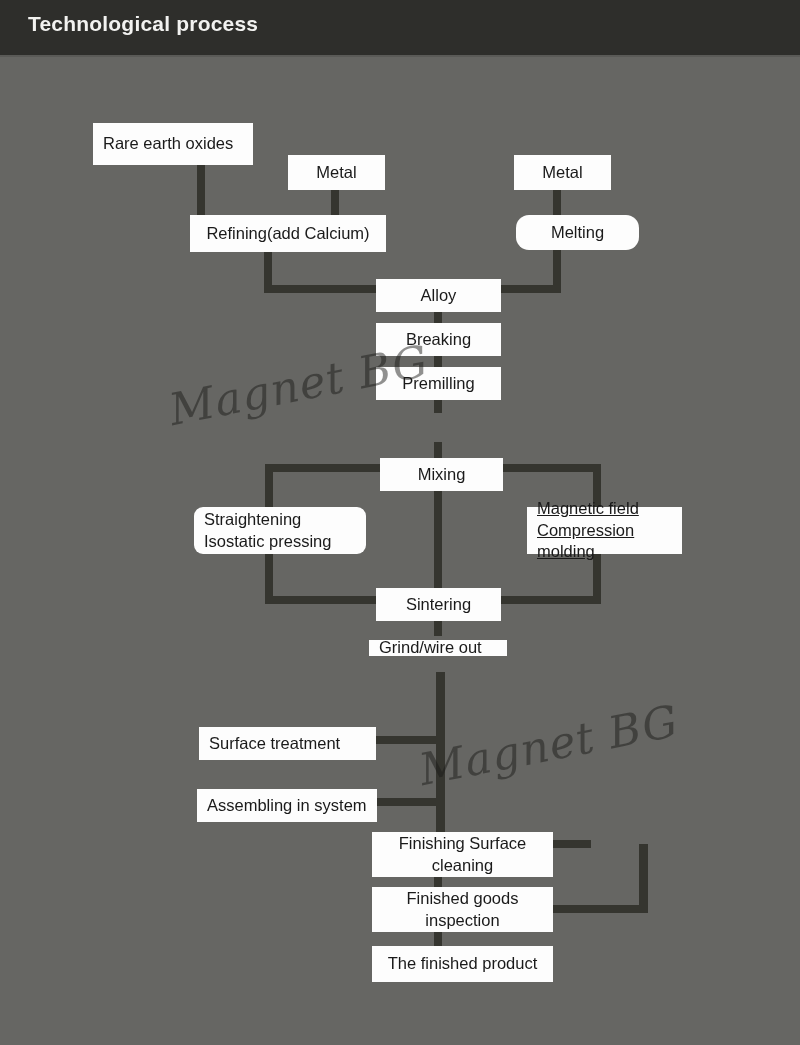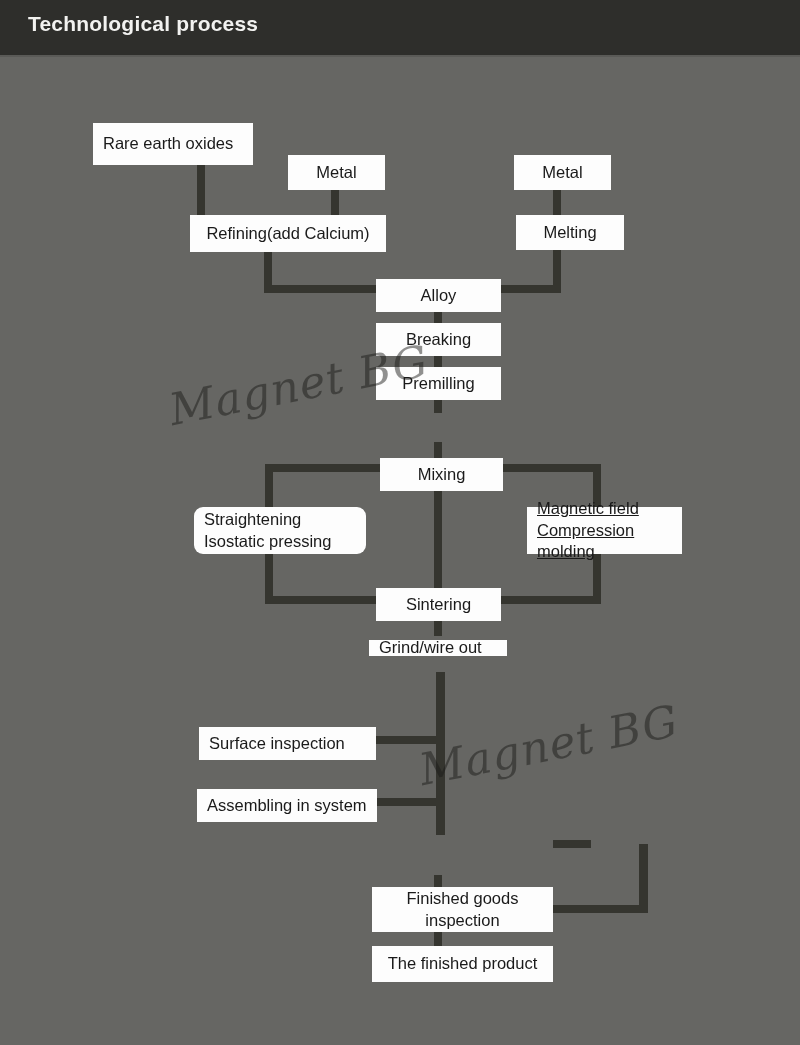--- a/index.html
+++ b/index.html
@@ -122,45 +122,47 @@
   <div class="wm" style="left:415px;top:690px;">Magnet BG</div>
 
   <div class="node left-align" style="left:93px;top:68px;width:160px;height:42px;">Rare earth oxides</div>
 
   <div class="node" style="left:288px;top:100px;width:97px;height:35px;">Metal</div>
 
   <div class="node" style="left:514px;top:100px;width:97px;height:35px;">Metal</div>
 
   <div class="node" style="left:190px;top:160px;width:196px;height:37px;">Refining(add Calcium)</div>
 
-  <div class="node" style="left:516px;top:160px;width:108px;height:35px;">Melting</div>
+  <div class="node" style="left:516px;top:160px;width:123px;height:35px;border-radius:13px;">Melting</div>
 
   <div class="node" style="left:376px;top:224px;width:125px;height:33px;">Alloy</div>
 
   <div class="node" style="left:376px;top:268px;width:125px;height:33px;">Breaking</div>
 
   <div class="node" style="left:376px;top:312px;width:125px;height:33px;">Premilling</div>
 
   <div class="node" style="left:380px;top:357px;width:123px;height:33px;margin-top:46px;">Mixing</div>
 
 
   <div class="node left-align" style="left:194px;top:452px;width:172px;height:47px;border-radius:9px;">Straightening
 Isostatic pressing</div>
 
   <div class="node left-align" style="left:527px;top:452px;width:155px;height:47px;text-decoration:underline;">Magnetic field
 Compression molding</div>
 
   <div class="node" style="left:376px;top:533px;width:125px;height:33px;">Sintering</div>
 
   <div class="node left-align" style="left:369px;top:585px;width:138px;height:16px;">Grind/wire out</div>
 
-  <div class="node left-align" style="left:199px;top:672px;width:177px;height:33px;">Surface inspection</div>
+  <div class="node left-align" style="left:199px;top:672px;width:177px;height:33px;">Surface treatment</div>
 
   <div class="node left-align" style="left:197px;top:734px;width:180px;height:33px;">Assembling in system</div>
 
 
+  <div class="node" style="left:372px;top:777px;width:181px;height:45px;">Finishing Surface
+cleaning</div>
 
   <div class="node" style="left:372px;top:832px;width:181px;height:45px;">Finished goods
 inspection</div>
 
   <div class="node" style="left:372px;top:891px;width:181px;height:36px;">The finished product</div>
 
 </div>
 
 </body></html>

